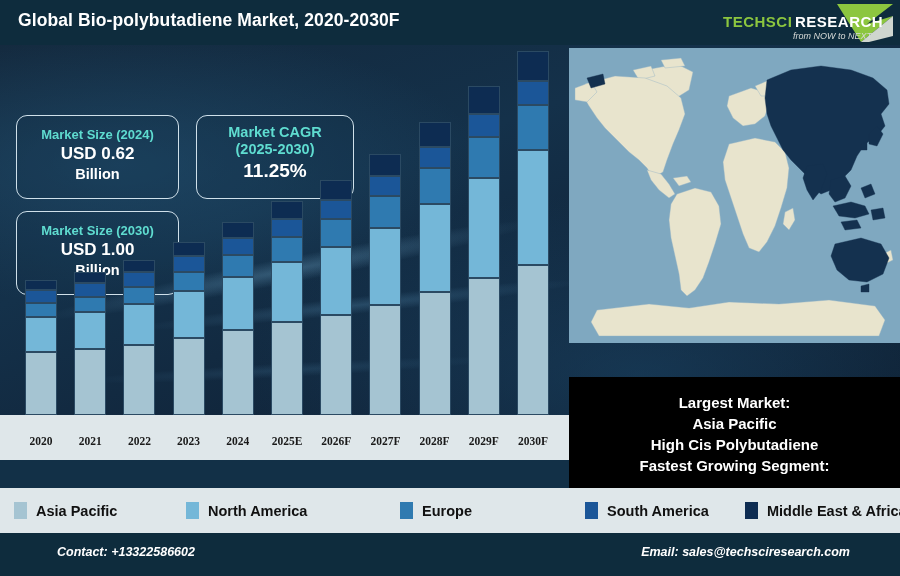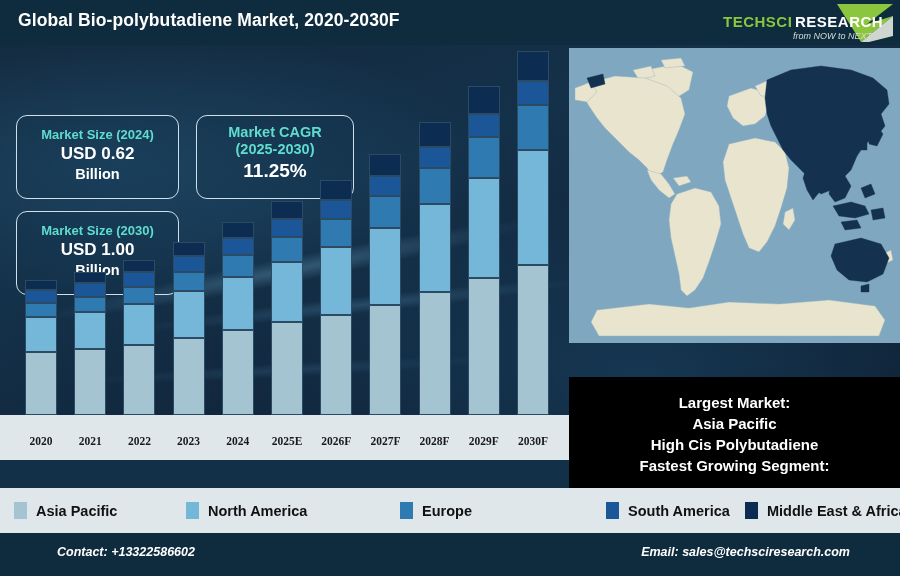--- a/index.html
+++ b/index.html
@@ -369,21 +369,21 @@
         <span class="legend-label">Asia Pacific</span>
       </div>
       <div class="legend-item" style="position: absolute; left: 186px;">
         <span class="legend-swatch" style="background: rgb(116, 183, 216);"></span>
         <span class="legend-label">North America</span>
       </div>
       <div class="legend-item" style="position: absolute; left: 400px;">
         <span class="legend-swatch" style="background: rgb(47, 122, 176);"></span>
         <span class="legend-label">Europe</span>
       </div>
-      <div class="legend-item" style="position: absolute; left: 570px; padding-left: 36px;">
+      <div class="legend-item" style="position: absolute; left: 549px; padding-left: 36px;">
         <span class="legend-swatch" style="background: rgb(27, 86, 152);"></span>
         <span class="legend-label">South America</span>
       </div>
       <div class="legend-item" style="position: absolute; left: 745px;">
         <span class="legend-swatch" style="background: rgb(13, 44, 82);"></span>
         <span class="legend-label">Middle East &amp; Africa</span>
       </div>
     </div>
 
   <div id="footer">

